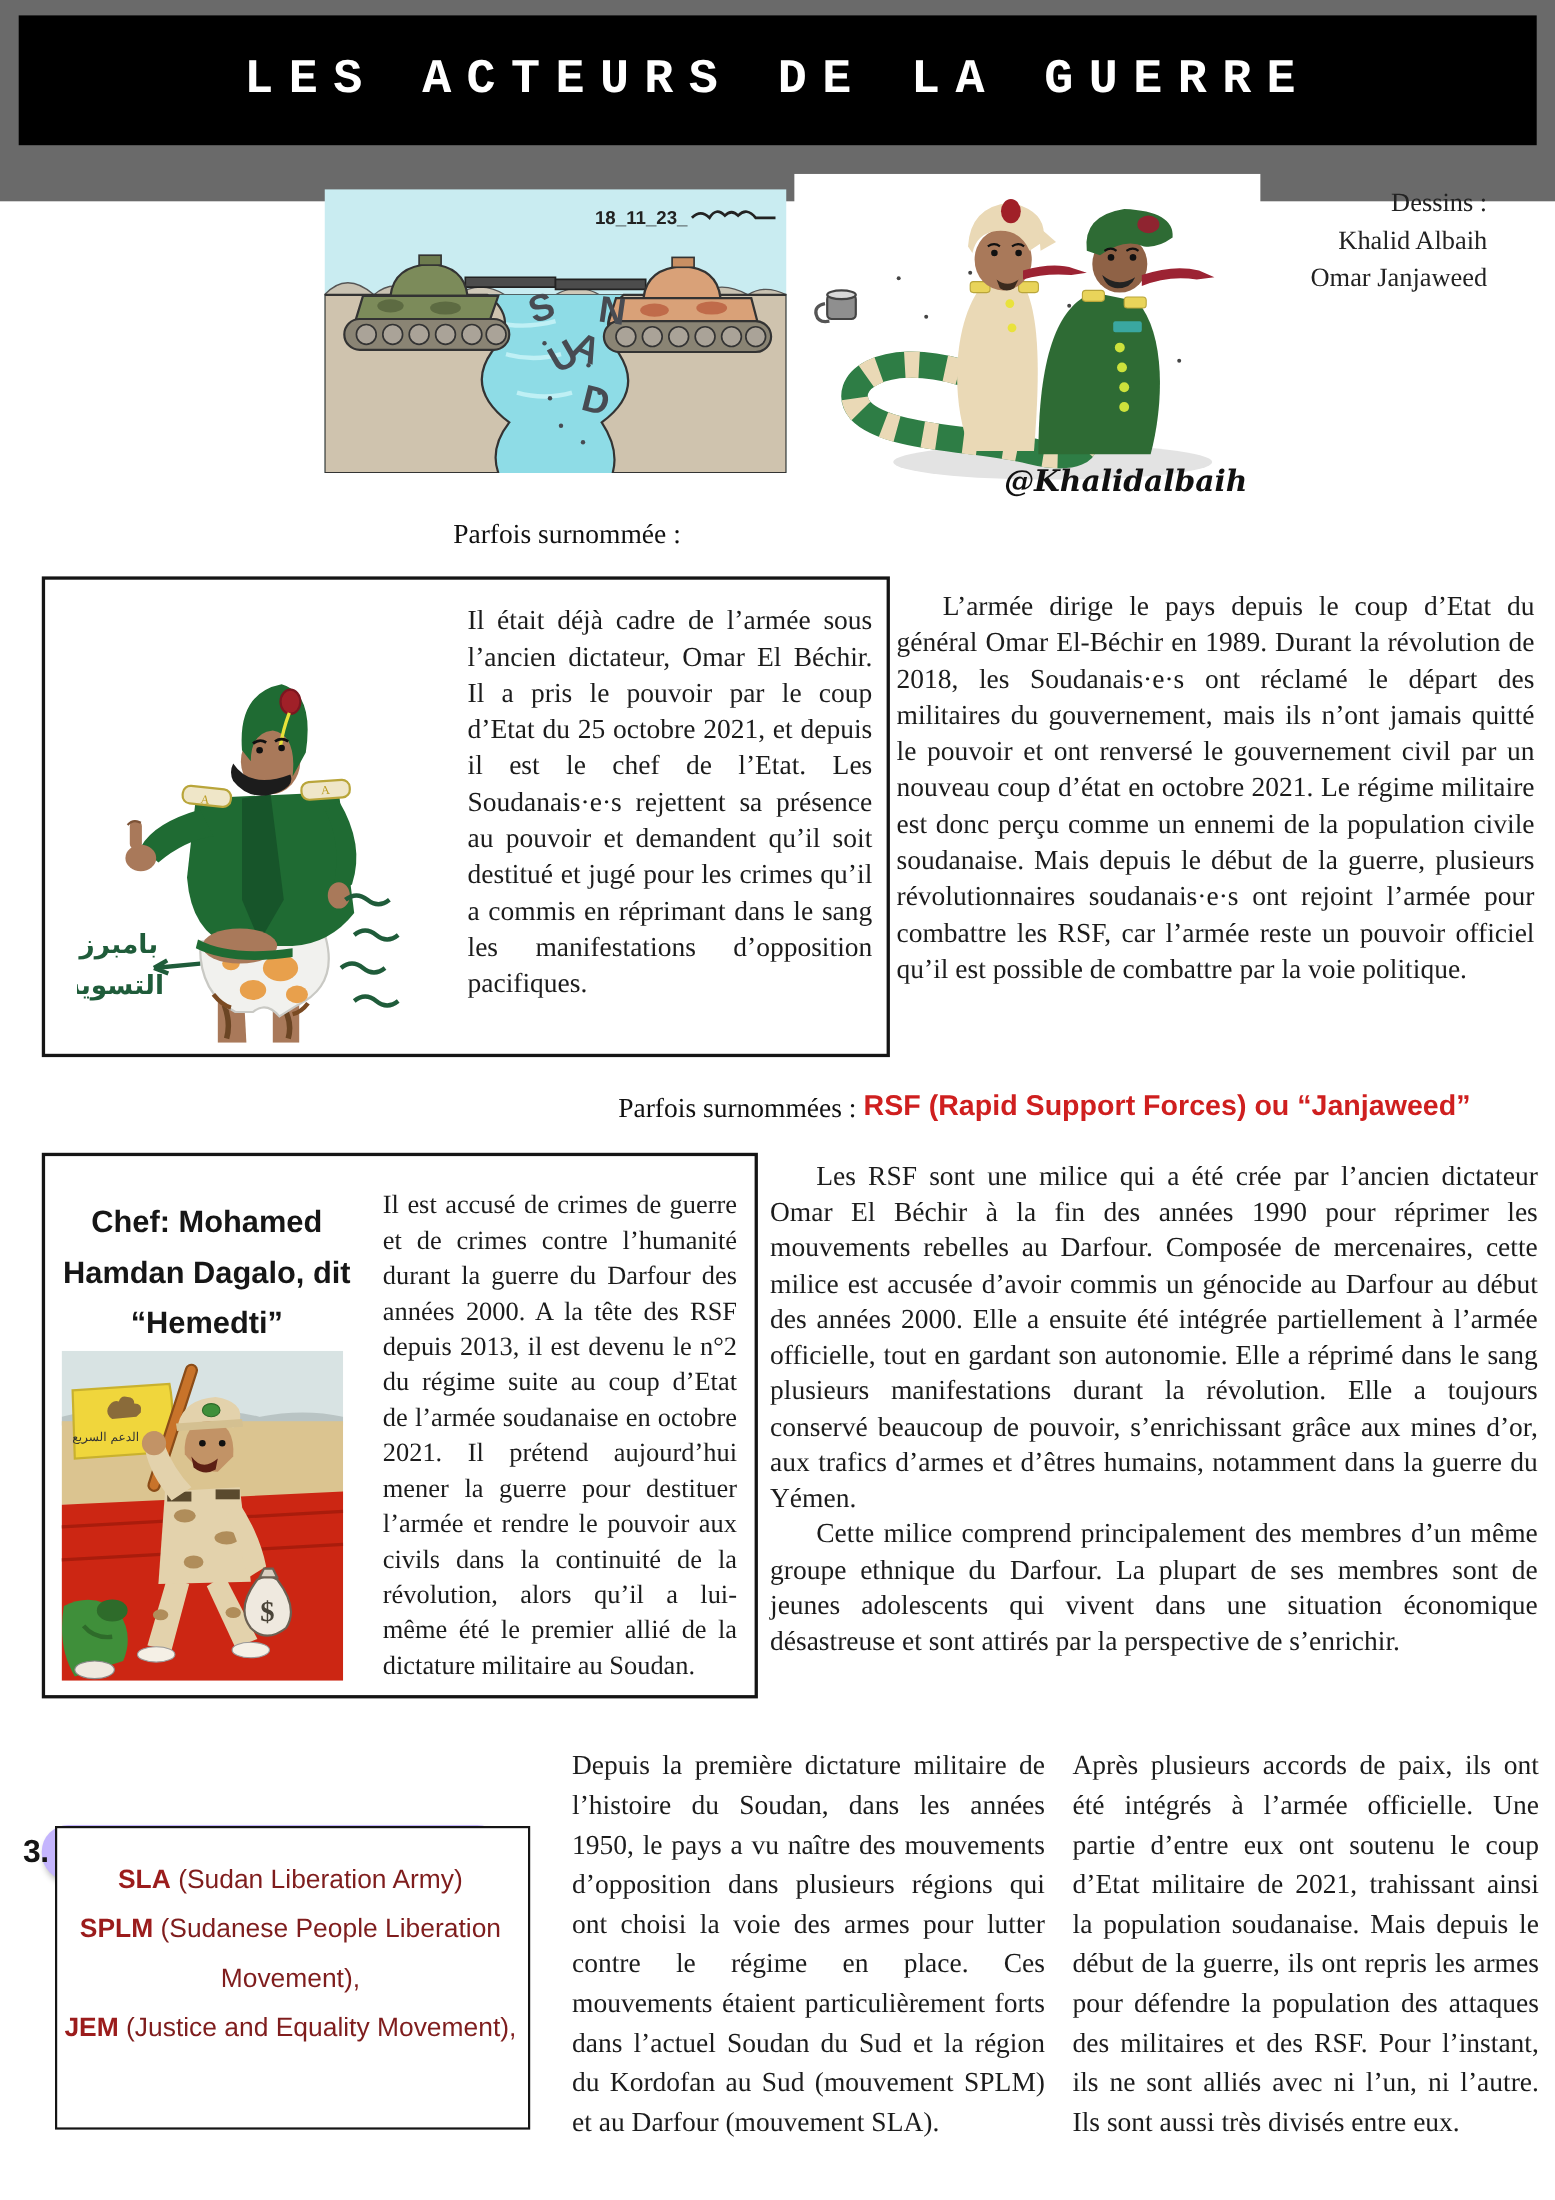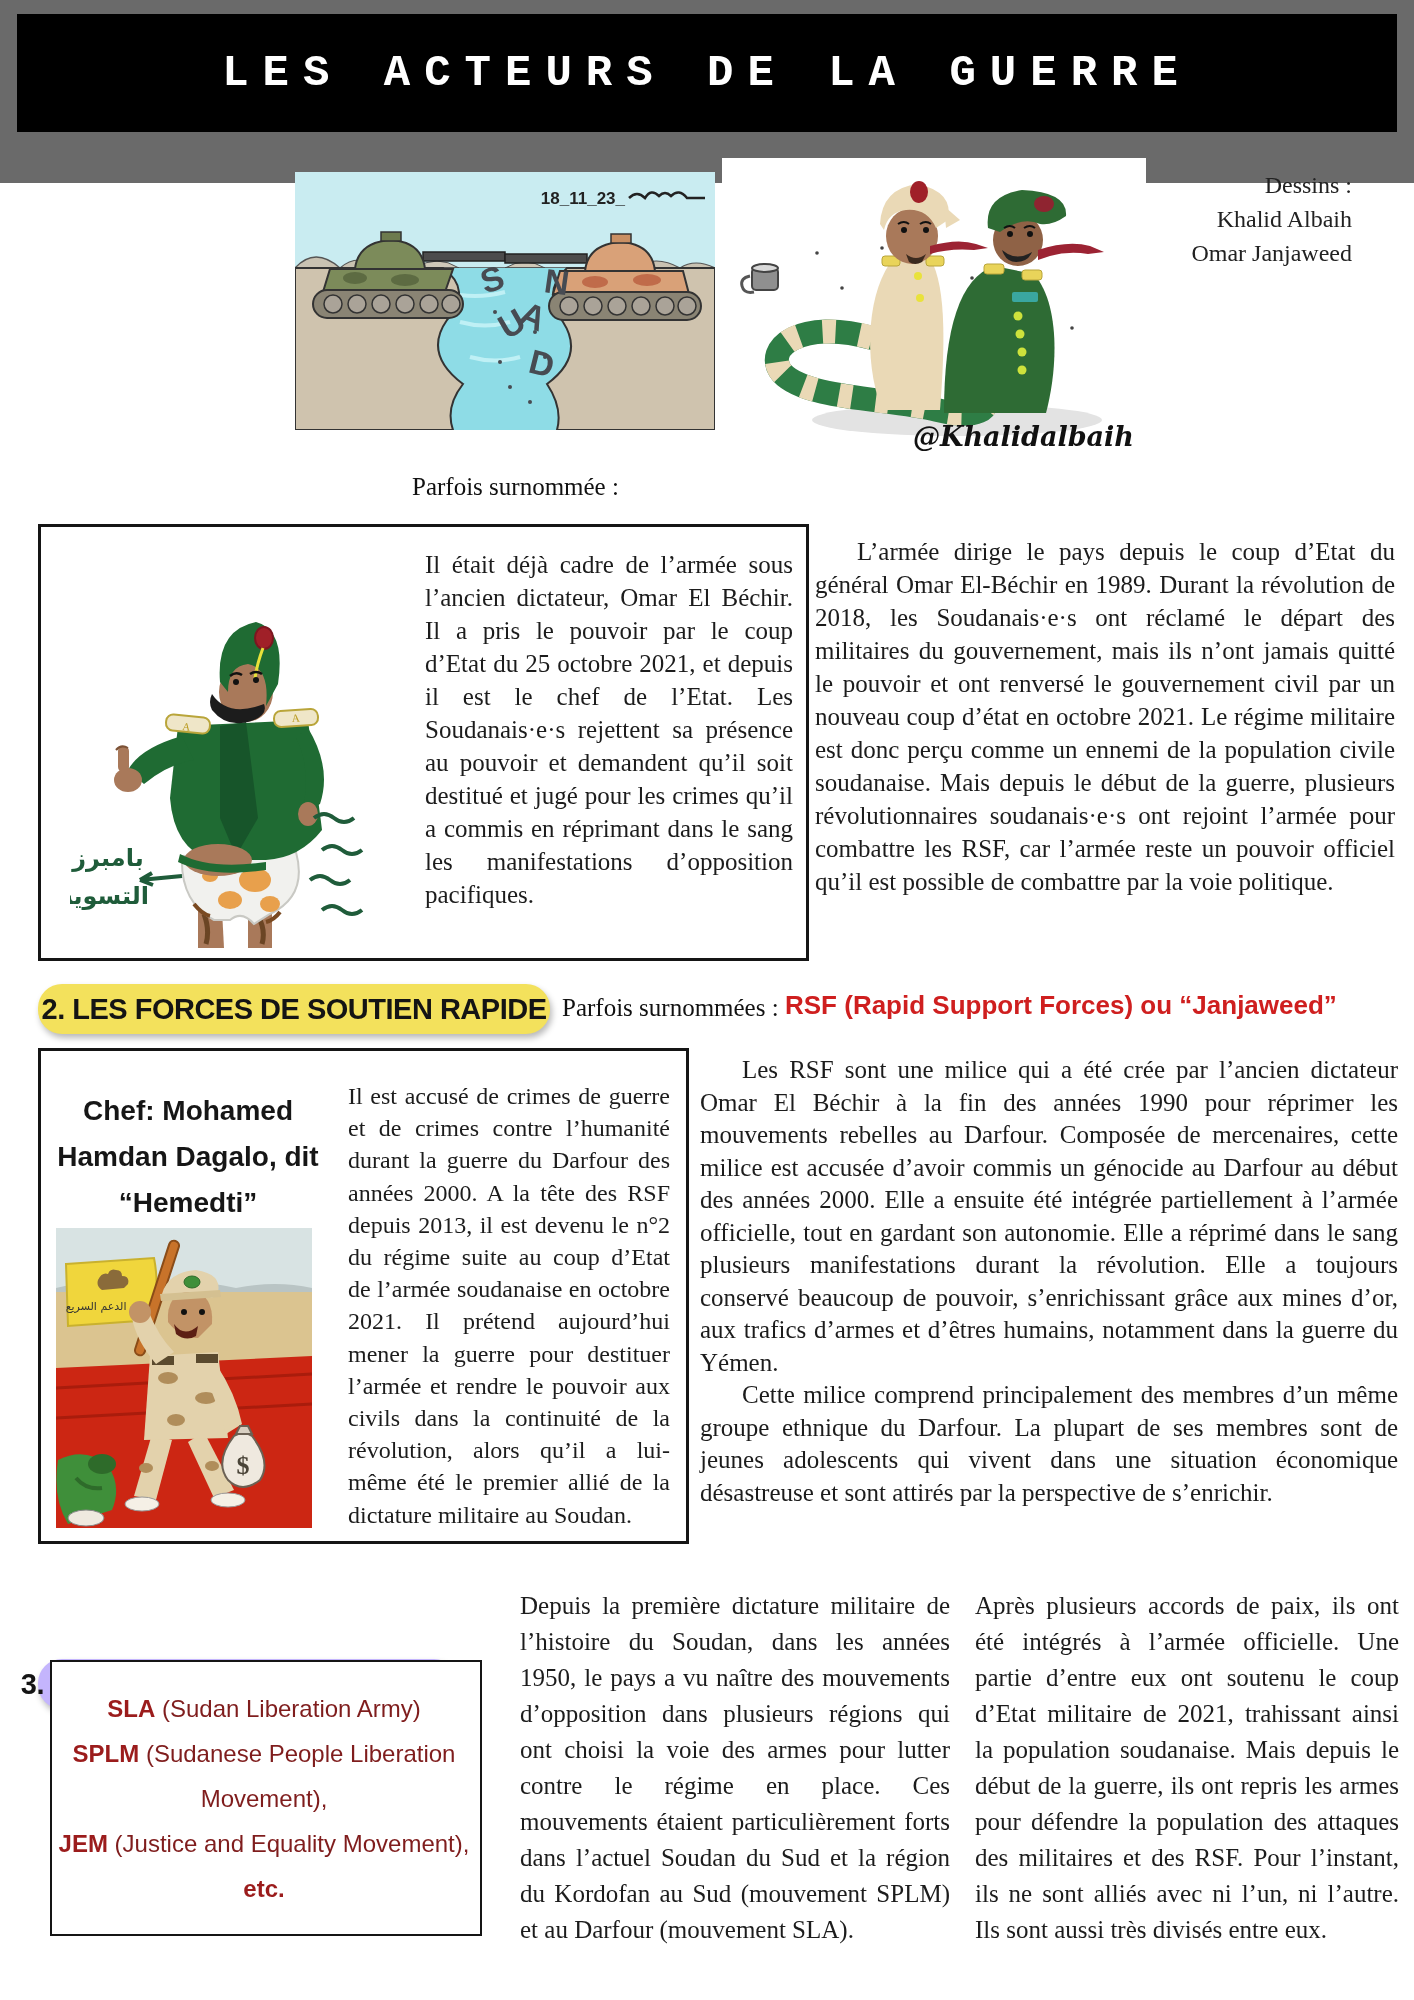--- a/index.html
+++ b/index.html
@@ -278,21 +278,20 @@
     </g>
   </svg>
 
   <div class="body-text bio-1">
     <p>Il était déjà cadre de l’armée sous l’ancien dictateur, Omar El Béchir. Il a pris le pouvoir par le coup d’Etat du 25 octobre 2021, et depuis il est le chef de l’Etat. Les Soudanais·e·s rejettent sa présence au pouvoir et demandent qu’il soit destitué et jugé pour les crimes qu’il a commis en réprimant dans le sang les manifestations d’opposition pacifiques.</p>
   </div>
   <div class="body-text col-1 indent">
     <p>L’armée dirige le pays depuis le coup d’Etat du général Omar El-Béchir en 1989. Durant la révolution de 2018, les Soudanais·e·s ont réclamé le départ des militaires du gouvernement, mais ils n’ont jamais quitté le pouvoir et ont renversé le gouvernement civil par un nouveau coup d’état en octobre 2021. Le régime militaire est donc perçu comme un ennemi de la population civile soudanaise. Mais depuis le début de la guerre, plusieurs révolutionnaires soudanais·e·s ont rejoint l’armée pour combattre les RSF, car l’armée reste un pouvoir officiel qu’il est possible de combattre par la voie politique.</p>
   </div>
 
-  <div class="pill pill-2">2. LES FORCES DE SOUTIEN RAPIDE</div>
   <div class="nick-label nick-label-2">Parfois surnommées :</div>
   <div class="nick-value nick-value-2">RSF (Rapid Support Forces) ou “Janjaweed”</div>
 
   <div class="frame box-2"></div>
   <div class="chief-name chief-2">Chef: Mohamed Hamdan Dagalo, dit “Hemedti”</div>
 
   <svg class="cartoon hemedti-cartoon" viewBox="0 0 256 300">
     <rect width="256" height="60" fill="#d8e3e3"></rect>
     <path d="M0,60 q40,-10 80,0 q50,-12 100,0 q40,-8 76,0 l0,8 -256,0 Z" fill="#b9c4c4"></path>
     <rect y="64" width="256" height="76" fill="#dbc490"></rect>
@@ -358,21 +357,20 @@
     <p>Cette milice comprend principalement des membres d’un même groupe ethnique du Darfour. La plupart de ses membres sont de jeunes adolescents qui vivent dans une situation économique désastreuse et sont attirés par la perspective de s’enrichir.</p>
   </div>
 
   <div class="pill pill-3">3. LES MOUVEMENTS REBELLES</div>
 
   <div class="frame rebel-box"></div>
   <div class="rebel-list">
     <div><span class="rebel-abbr">SLA</span><span class="rebel-rest"> (Sudan Liberation Army)</span></div>
     <div><span class="rebel-abbr">SPLM</span><span class="rebel-rest"> (Sudanese People Liberation Movement),</span></div>
     <div><span class="rebel-abbr">JEM</span><span class="rebel-rest"> (Justice and Equality Movement),</span></div>
-    <div><span class="rebel-abbr">etc.</span><span class="rebel-rest"></span></div>
   </div>
 
   <div class="body-text col-3-mid">
     <p>Depuis la première dictature militaire de l’histoire du Soudan, dans les années 1950, le pays a vu naître des mouvements d’opposition dans plusieurs régions qui ont choisi la voie des armes pour lutter contre le régime en place. Ces mouvements étaient particulièrement forts dans l’actuel Soudan du Sud et la région du Kordofan au Sud (mouvement SPLM) et au Darfour (mouvement SLA).</p>
   </div>
   <div class="body-text col-3-right">
     <p>Après plusieurs accords de paix, ils ont été intégrés à l’armée officielle. Une partie d’entre eux ont soutenu le coup d’Etat militaire de 2021, trahissant ainsi la population soudanaise. Mais depuis le début de la guerre, ils ont repris les armes pour défendre la population des attaques des militaires et des RSF. Pour l’instant, ils ne sont alliés avec ni l’un, ni l’autre. Ils sont aussi très divisés entre eux.</p>
   </div>
 
 </div>

